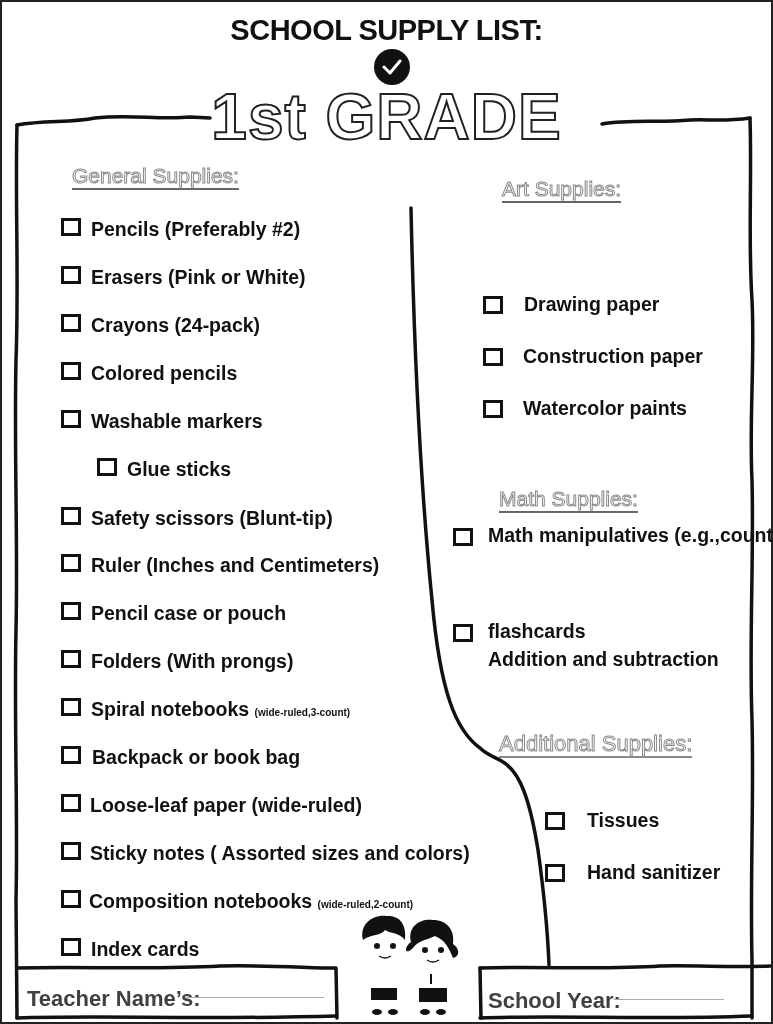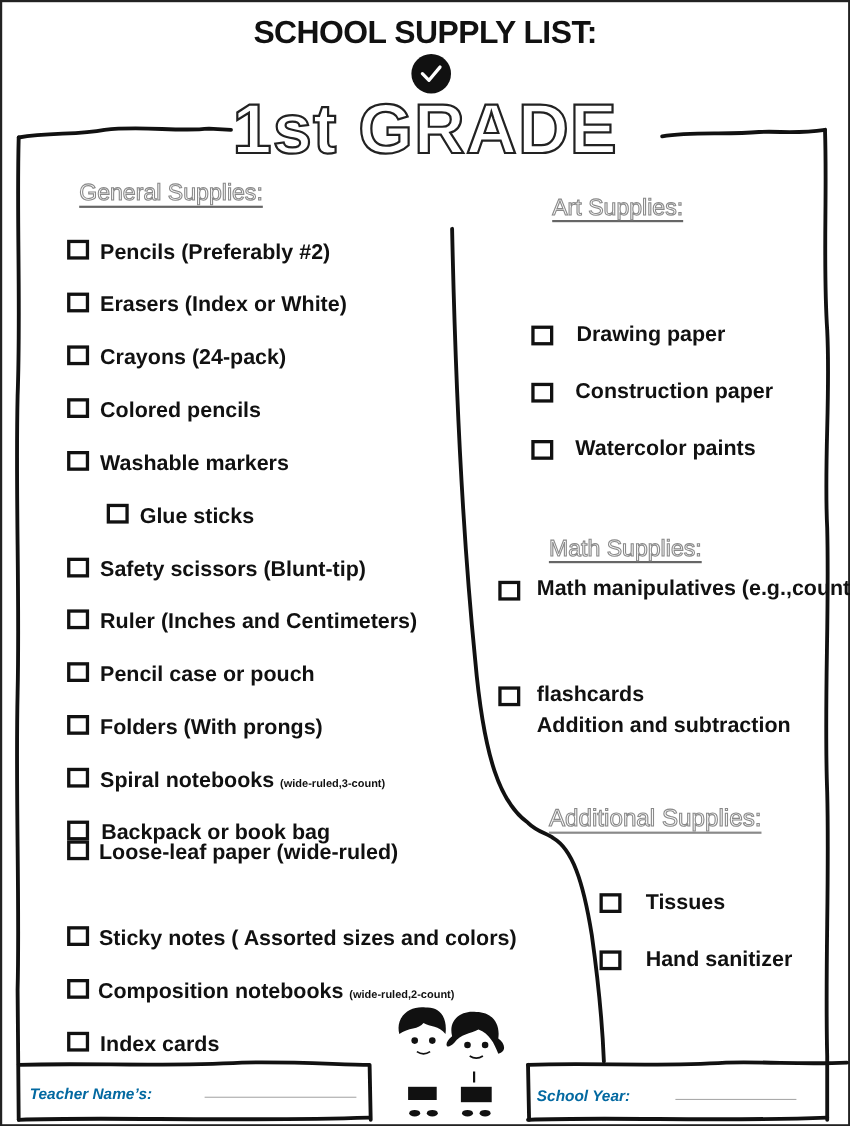--- a/index.html
+++ b/index.html
@@ -22,21 +22,21 @@
 
     .section-title { position: absolute; font-family: "Liberation Sans", sans-serif; font-size: 21px;
       color: #fff; -webkit-text-stroke: 1px #8a8a8a; text-decoration: underline; text-decoration-color: #666;
       text-decoration-thickness: 2px; text-underline-offset: 5px; white-space: nowrap; }
 
     .item { position: absolute; display: flex; align-items: flex-start; white-space: nowrap; }
     .cb { width: 20px; height: 18px; border: 3px solid #111; flex: 0 0 auto; margin-top: 3px; }
     .label { font-weight: bold; font-size: 19.5px; color: #111; line-height: 28px; }
     .label .small { font-size: 10px; }
 
-    .footer-label { position: absolute; font-weight: bold; font-size: 14px; color: #0369a1; white-space: nowrap; font-style: italic; }
+    .footer-label { position: absolute; font-weight: bold; font-size: 22px; color: #404040; white-space: nowrap; }
     .footer-line { position: absolute; height: 1px; background: #aaa; }
   </style>
 </head>
 <body>
 
 <div class="page-frame"></div>
 
 <svg class="overlay" width="773" height="1024">
   <g fill="none" stroke="#111" stroke-width="3.5" stroke-linecap="round" stroke-linejoin="round">
 
@@ -70,21 +70,21 @@
 
 <div class="section-title" style="left:72px; top:164px;">General Supplies:</div>
 
 <div>
   <div class="item" style="left:61px; top:215px;">
       <span class="cb"></span>
       <span class="label" style="margin-left:10px"><span>Pencils (Preferably #2)</span></span>
     </div>
   <div class="item" style="left:61px; top:263px;">
       <span class="cb"></span>
-      <span class="label" style="margin-left:10px"><span>Erasers (Index or White)</span></span>
+      <span class="label" style="margin-left:10px"><span>Erasers (Pink or White)</span></span>
     </div>
   <div class="item" style="left:61px; top:311px;">
       <span class="cb"></span>
       <span class="label" style="margin-left:10px"><span>Crayons (24-pack)</span></span>
     </div>
   <div class="item" style="left:61px; top:359px;">
       <span class="cb"></span>
       <span class="label" style="margin-left:10px"><span>Colored pencils</span></span>
     </div>
   <div class="item" style="left:61px; top:407px;">
@@ -112,21 +112,21 @@
       <span class="label" style="margin-left:10px"><span>Folders (With prongs)</span></span>
     </div>
   <div class="item" style="left:61px; top:695px;">
       <span class="cb"></span>
       <span class="label" style="margin-left:10px"><span>Spiral notebooks </span><span class="small">(wide-ruled,3-count)</span></span>
     </div>
   <div class="item" style="left:61px; top:743px;">
       <span class="cb"></span>
       <span class="label" style="margin-left:11px"><span>Backpack or book bag</span></span>
     </div>
-  <div class="item" style="left:61px; top:761px;">
+  <div class="item" style="left:61px; top:791px;">
       <span class="cb"></span>
       <span class="label" style="margin-left:9px"><span>Loose-leaf paper (wide-ruled)</span></span>
     </div>
   <div class="item" style="left:61px; top:839px;">
       <span class="cb"></span>
       <span class="label" style="margin-left:9px"><span>Sticky notes ( Assorted sizes and colors)</span></span>
     </div>
   <div class="item" style="left:61px; top:887px;">
       <span class="cb"></span>
       <span class="label" style="margin-left:8px"><span>Composition notebooks </span><span class="small">(wide-ruled,2-count)</span></span>

